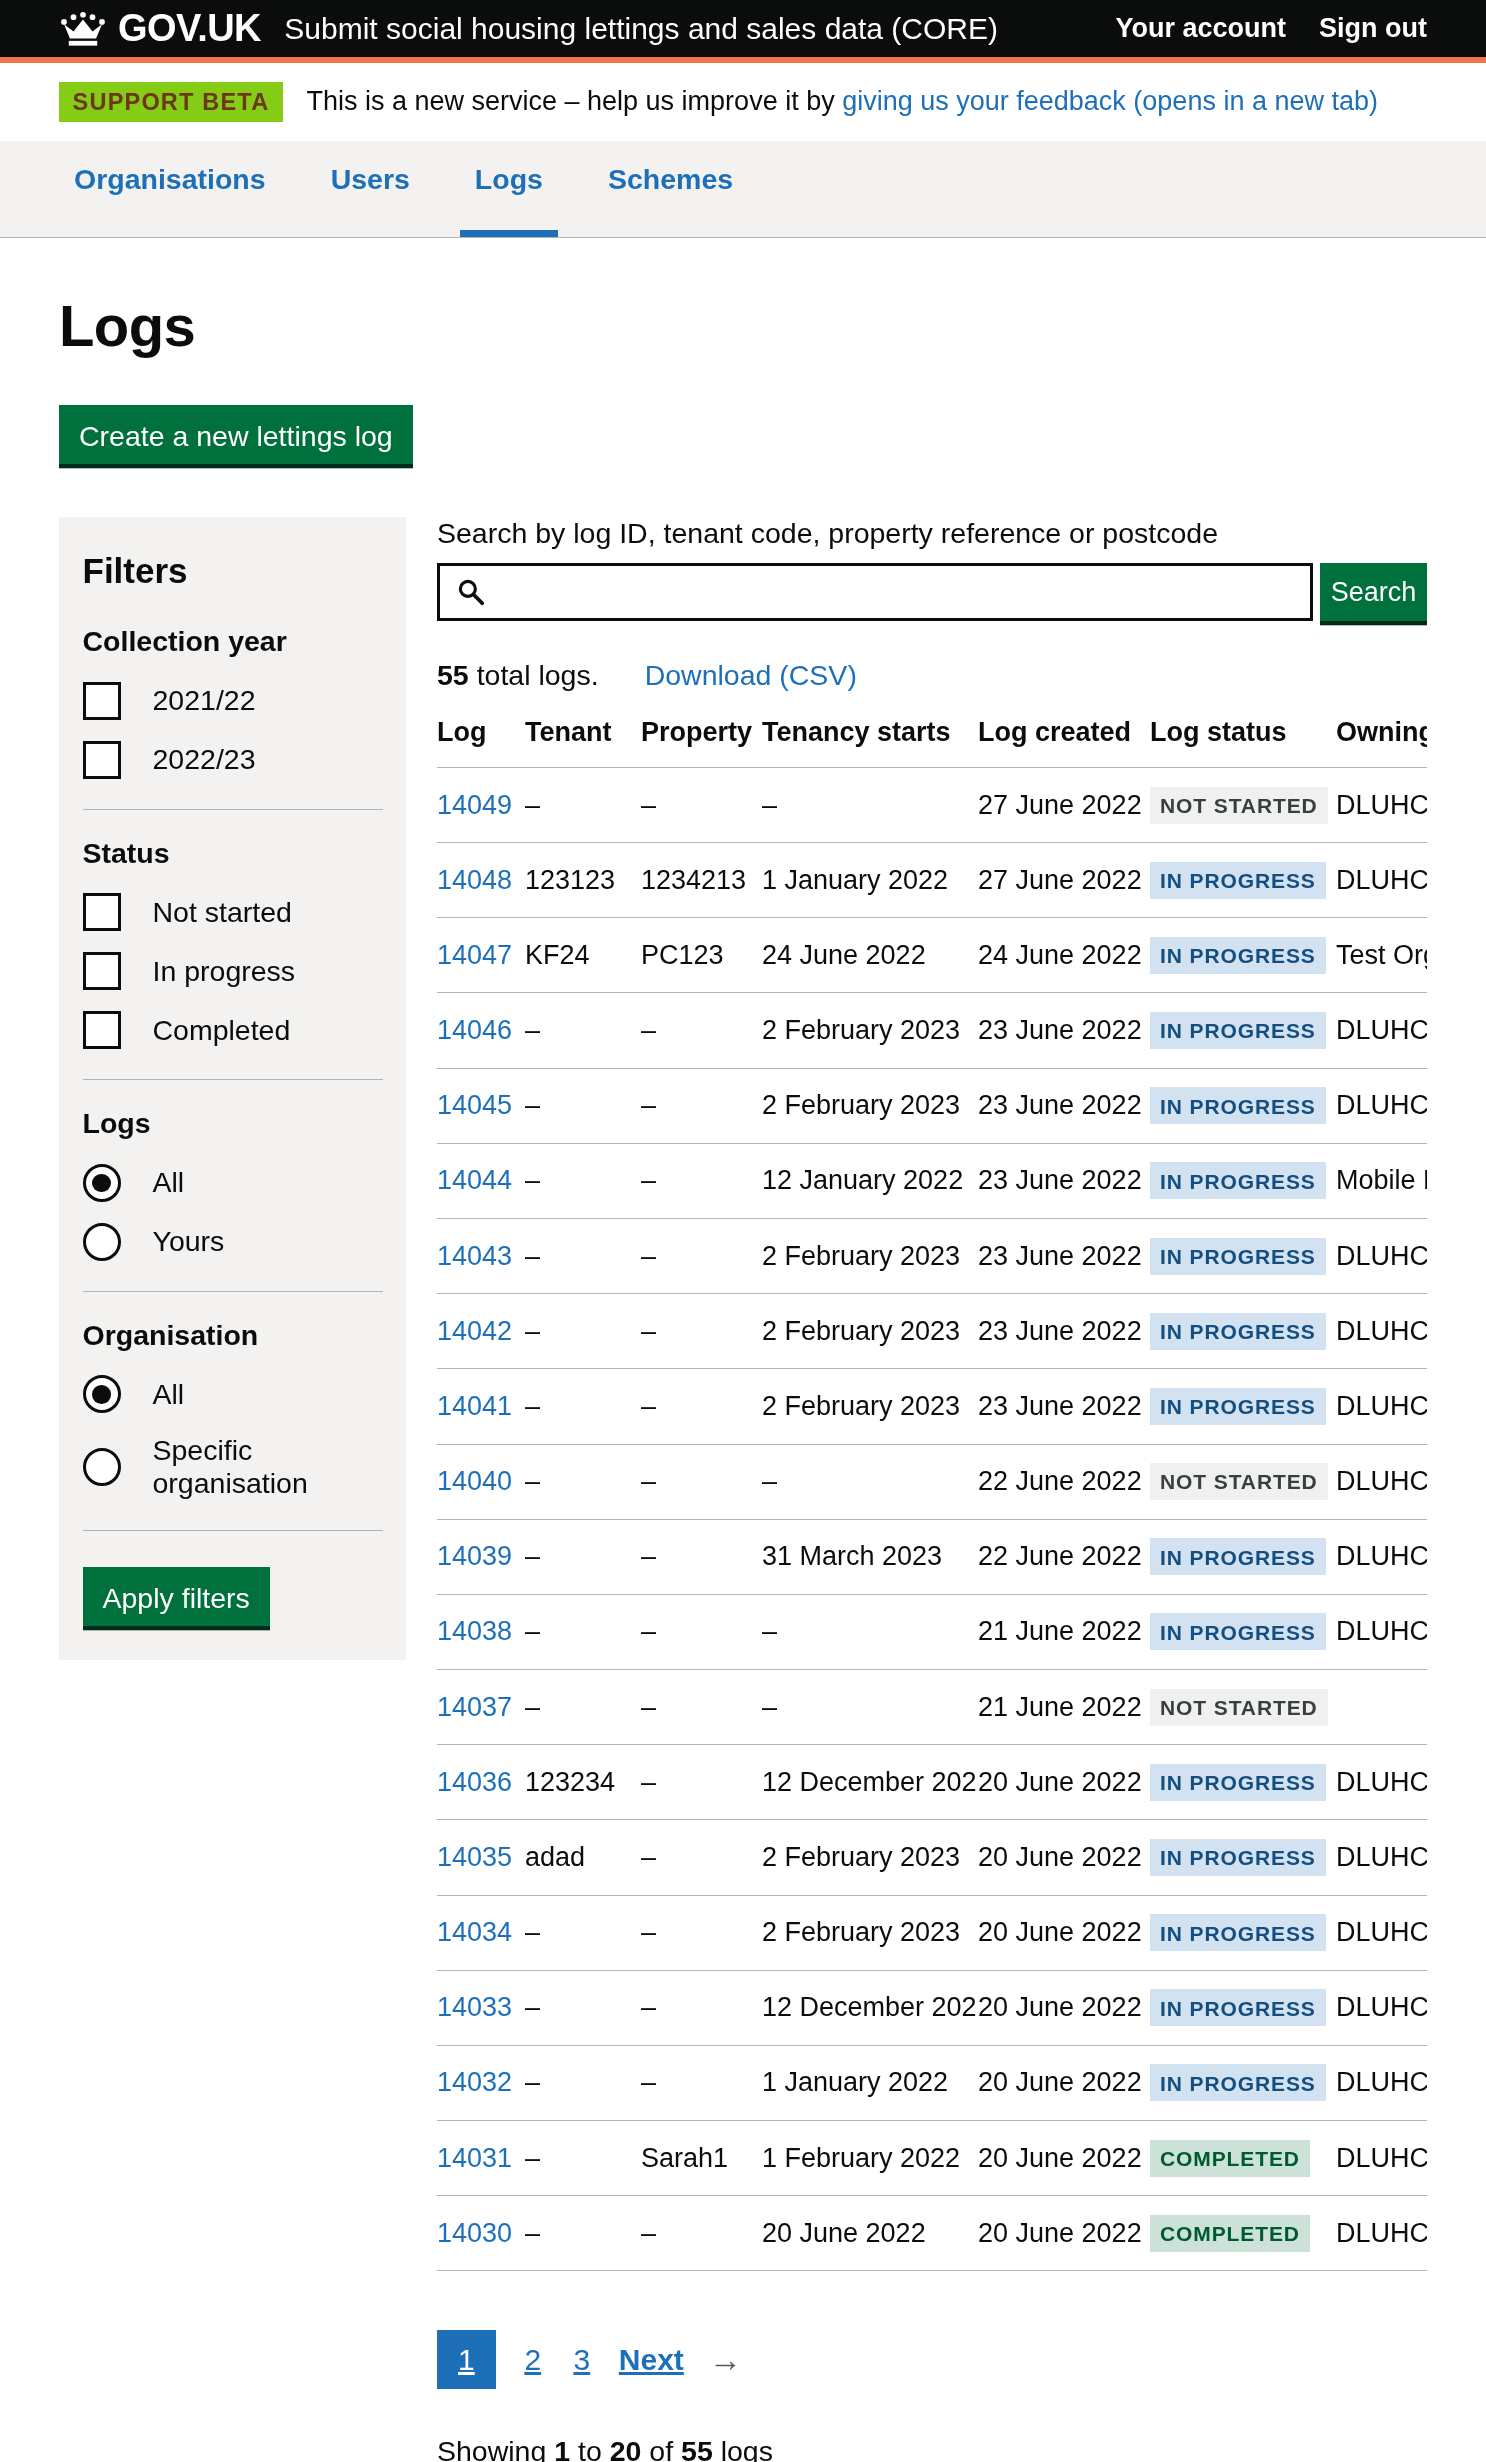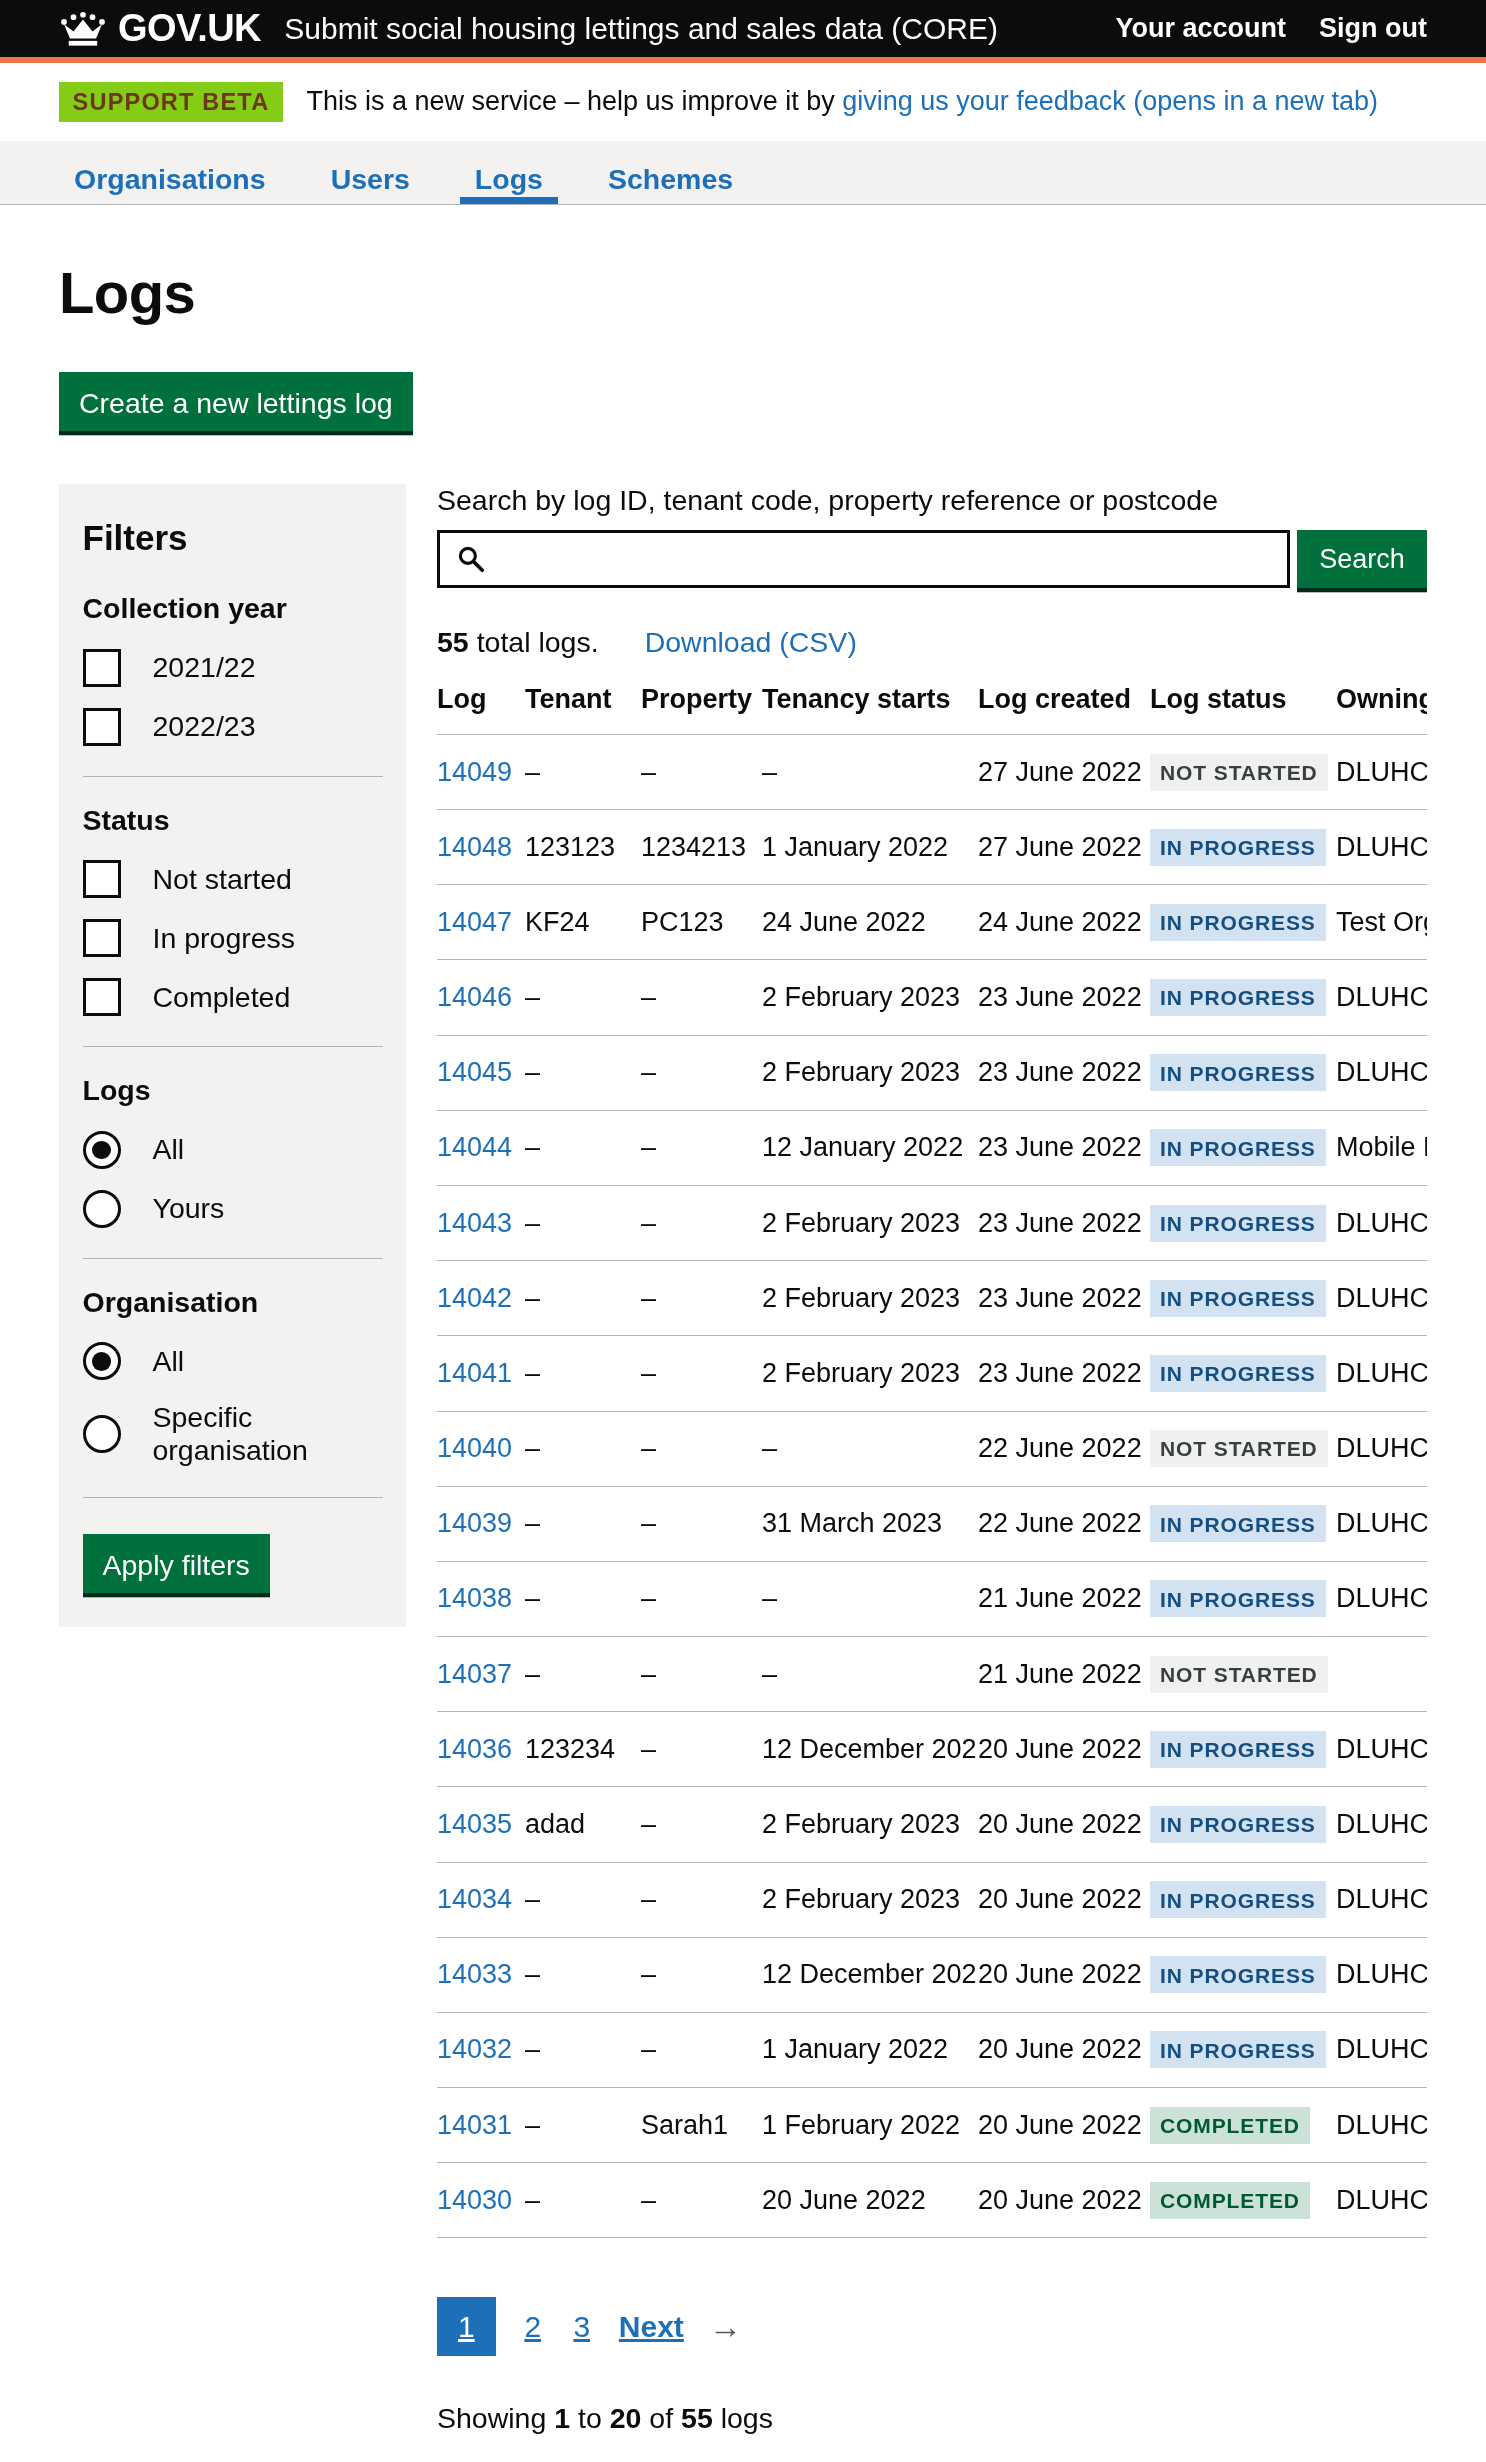--- a/index.html
+++ b/index.html
@@ -23,21 +23,21 @@
   .phase-banner { padding:18.6px 59px; display:flex; align-items:center; gap:23.5px; background:#fff; }
   .phase-tag { background:#84cc16; color:#6e3619; font-weight:bold; font-size:23.5px;
     letter-spacing:1.2px; padding:7.4px 13.6px 6.2px; white-space:nowrap; }
   .phase-text { font-size:27px; }
   .phase-text a { color:#1d70b8; }
 
   
   .primary-nav { background:#f3f2f1; border-bottom:1.9px solid #b1b4b6; padding:0 59px; }
   .nav-list { display:flex; gap:35px; }
   .nav-item { display:block; color:#1d70b8; font-weight:bold; font-size:28.5px; text-decoration:none;
-    padding:22px 15px 1px; border-bottom:7.4px solid transparent; }
+    padding:22px 15px 34px; border-bottom:7.4px solid transparent; }
   .nav-item.active { border-bottom-color:#1d70b8; }
 
   
   .main { padding:0 59px; }
   h1.page-title { font-size:58px; margin:54px 0 0; letter-spacing:-0.6px; }
   .btn-green { display:inline-block; background:#00703c; color:#fff; border:0;
     font-family:inherit; font-size:28.5px; padding:15px 20px 11px; box-shadow:0 4.3px 0 #002d18;
     cursor:pointer; text-align:center; }
   .create-btn { margin-top:46px; }
 
@@ -58,21 +58,21 @@
 
   
   .results { flex:1; min-width:0; overflow:hidden; }
   .search-label { font-size:28.5px; margin-bottom:13.6px; }
   .search-row { display:flex; gap:7.4px; }
   .search-box { flex:1; border:3.1px solid #0b0c0c; background:#fff; height:58px;
     display:flex; align-items:center; padding-left:16px; }
   .search-icon { width:30px; height:30px; flex:none; }
   .search-input { border:0; outline:none; flex:1; height:100%; font-family:inherit;
     font-size:28.5px; padding:0 12.4px; background:transparent; color:#0b0c0c; }
-  .search-btn { width:130px; height:58px; padding:0; font-size:27px; flex:none; }
+  .search-btn { width:107px; height:58px; padding:0; font-size:27px; flex:none; }
 
   .results-info { display:flex; align-items:baseline; gap:46px; margin:38px 0 5px; font-size:28.5px; }
   .bold { font-weight:bold; }
   .download-link { color:#1d70b8; }
 
   
   table.logs-table { width:100%; border-collapse:collapse; table-layout:fixed; margin-top:25px; }
   .logs-table col.c-log{width:88px} .logs-table col.c-tenant{width:116px}
   .logs-table col.c-prop{width:121px} .logs-table col.c-start{width:216px}
   .logs-table col.c-created{width:172px} .logs-table col.c-status{width:186px}

